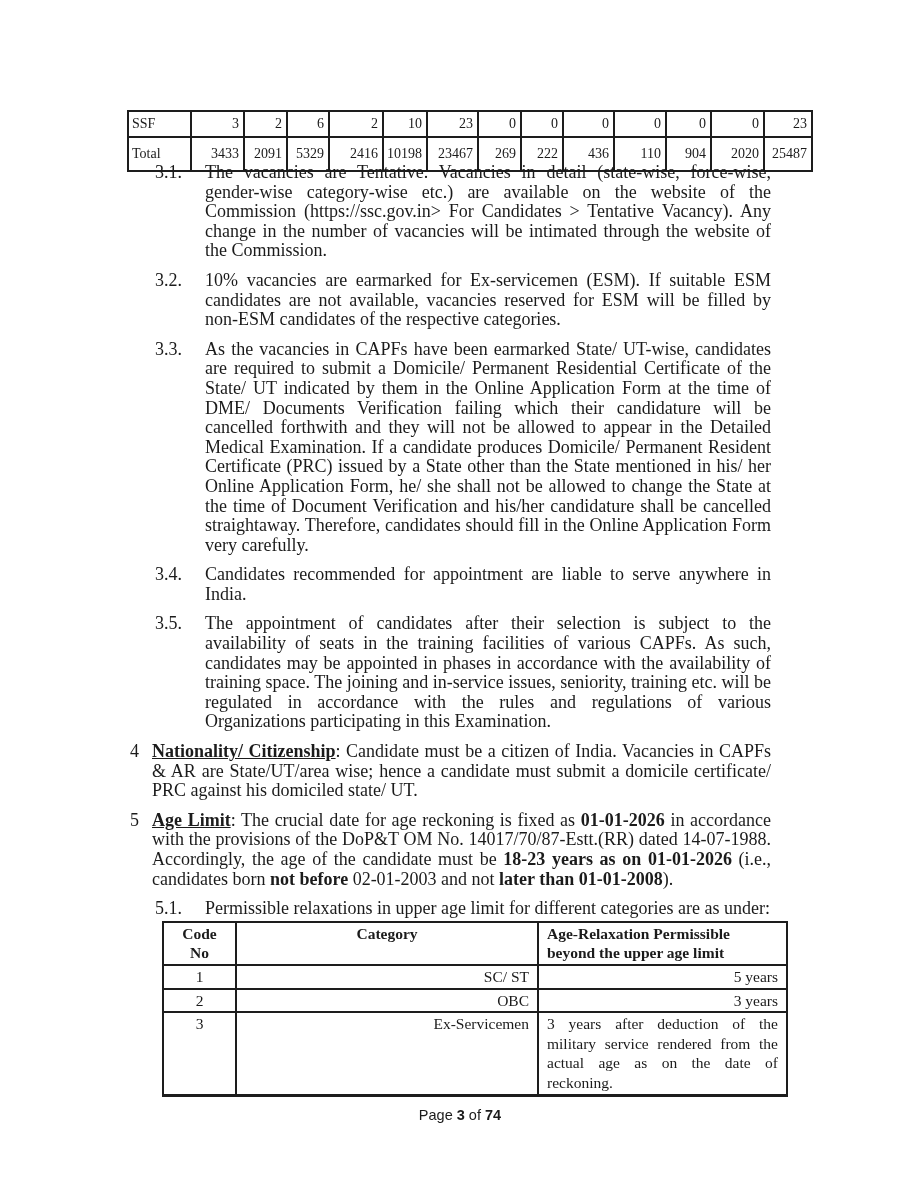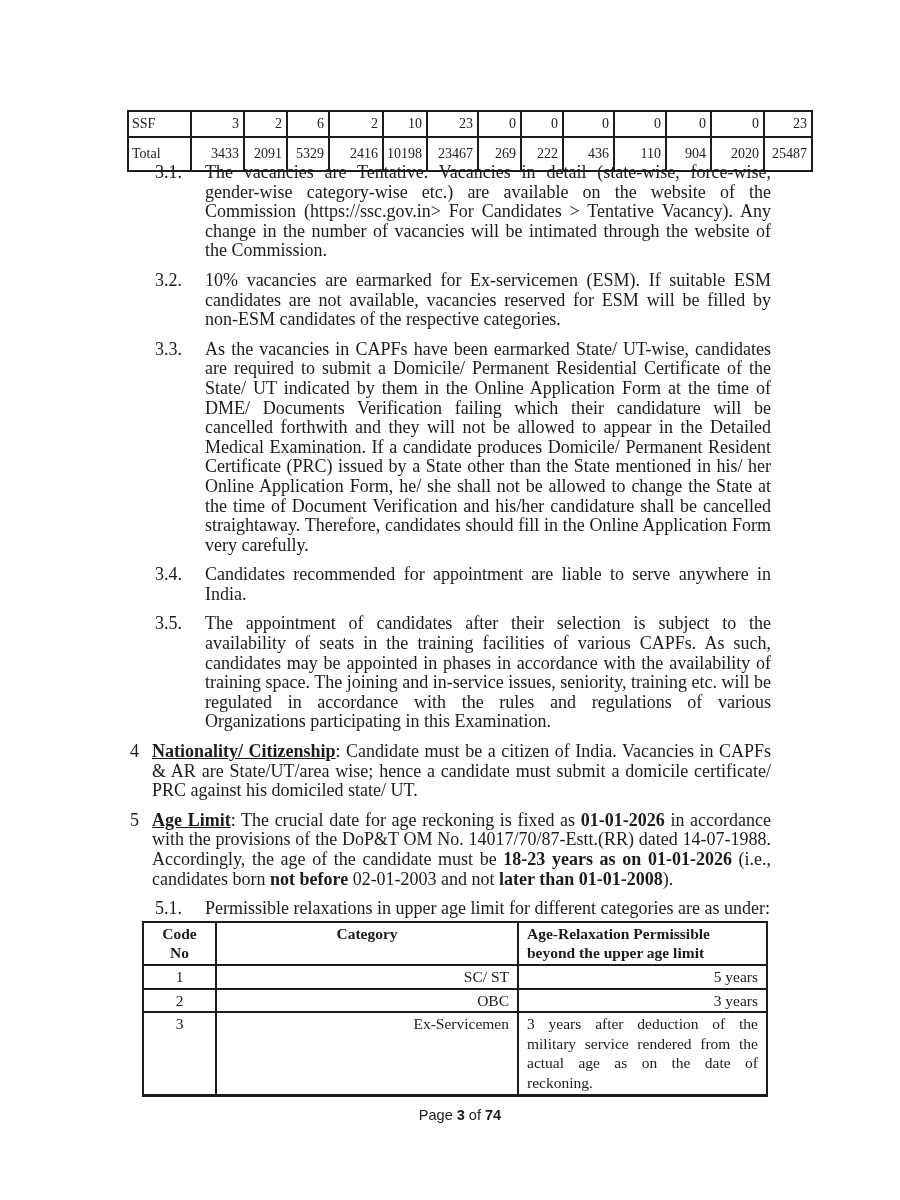--- a/index.html
+++ b/index.html
@@ -34,21 +34,21 @@
     display:flex;
     font-size:18px; line-height:19.6px;
     margin:0 0 10px 0;
   }
   .para .pnum { flex:0 0 50px; margin-left:25px; }
   .para.main .pnum { flex:0 0 22px; margin-left:0; }
   .para .ptext { flex:1; text-align:justify; }
 
   
   .age-table {
-    margin:2px 0 0 12px;
+    margin:2px 0 0 32px;
     width:624px; border-collapse:collapse; table-layout:fixed;
     font-size:15.5px; line-height:19.6px;border-radius:14px;
   }
   .age-table th, .age-table td {
     border:2px solid #1d1d1d;
     padding:1px 8px;
     vertical-align:top;
   }
   .age-table tr:last-child td { border-bottom:3px solid #1d1d1d; }
   .age-table th { font-weight:bold; text-align:center; }

